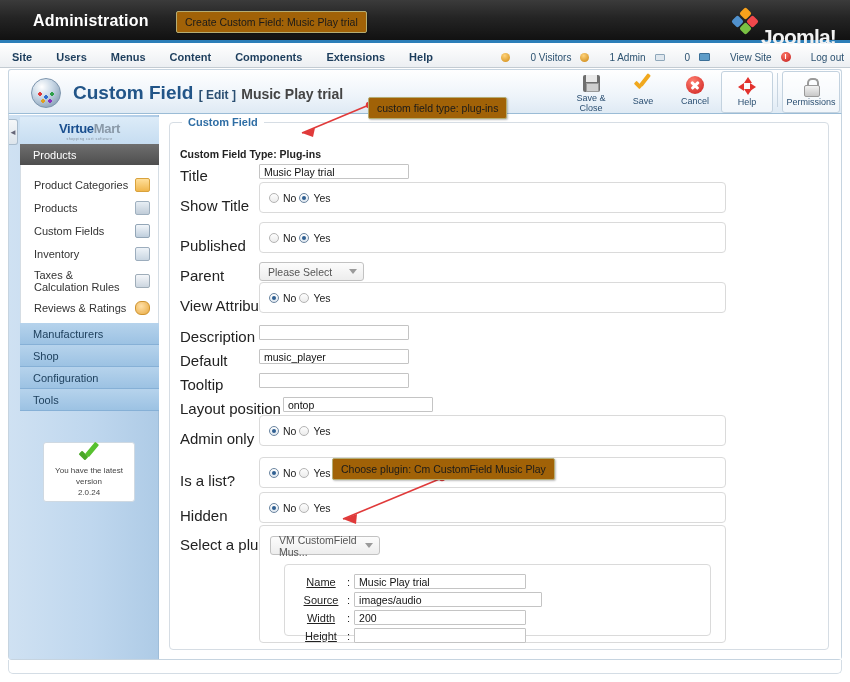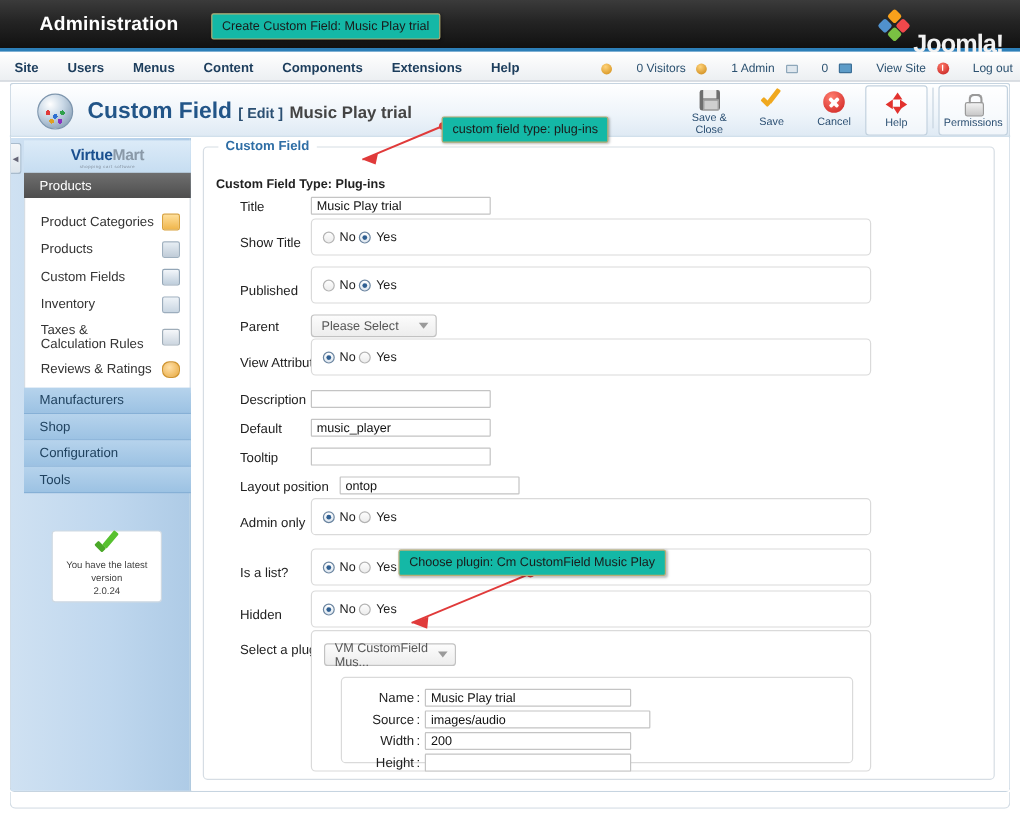--- a/index.html
+++ b/index.html
@@ -207,21 +207,21 @@
   }
   .legend {
     position:absolute; left:12px; top:-7px; background:#fff; padding:0 6px;
     font-size:11px; font-weight:bold; color:#2f6ea5;
   }
   .ftype {
     position:absolute; left:10px; top:25px;
     font-size:10.5px; color:#222; font-weight:bold;
   }
   .rlabel {
-    position:absolute; left:10px; font-size:11px; color:#222;margin-left:20px;
+    position:absolute; left:10px; font-size:15px; color:#222;
   }
   .inp {
     position:absolute; border:1px solid #c4c4c4; background:#fff;
     font-family:"Liberation Sans", sans-serif; font-size:10.5px; color:#111;
     padding:1px 4px; height:15px; line-height:13px; border-radius:1px;
   }
   .radiobox {
     position:absolute; border:1px solid #dadada; border-radius:4px;
     background:#fff; height:31px; display:flex; align-items:center; padding-left:9px;
     gap:3px; font-size:10.5px; color:#222;
@@ -246,26 +246,26 @@
   .caret { width:0;height:0;border-left:4px solid transparent;border-right:4px solid transparent;
            border-top:5px solid #9a9a9a; margin-left:8px; }
 
   .plugin-outer {
     position:absolute; border:1px solid #dadada; border-radius:4px; background:#fff;
   }
   .plugin-inner {
     position:absolute; border:1px solid #dadada; border-radius:4px; background:#fff;
   }
   .prow { position:absolute; display:flex; align-items:center; }
-  .plabel { font-size:11px; color:#222; width:48px; text-align:right; }
+  .plabel { font-size:11px; color:#222; width:48px; text-align:center;text-decoration:underline; }
   .pcolon { font-size:11px; color:#222; margin:0 4px 0 2px; }
 
   
   .callout {
-    position:absolute; background:#14b8a6; border:1px solid #b5ad74;
+    position:absolute; background:#a16207; border:1px solid #b5ad74;
     border-radius:2px; box-shadow:1px 1px 2px rgba(0,0,0,.25);
     font-size:10.5px; color:#1a1a1a; padding:4px 8px; white-space:nowrap;
   }
   svg.anno { position:absolute; left:0; top:0; width:850px; height:682px;
              pointer-events:none; overflow:visible; }
 </style>
 </head>
 <body>
 
 <div id="page">

